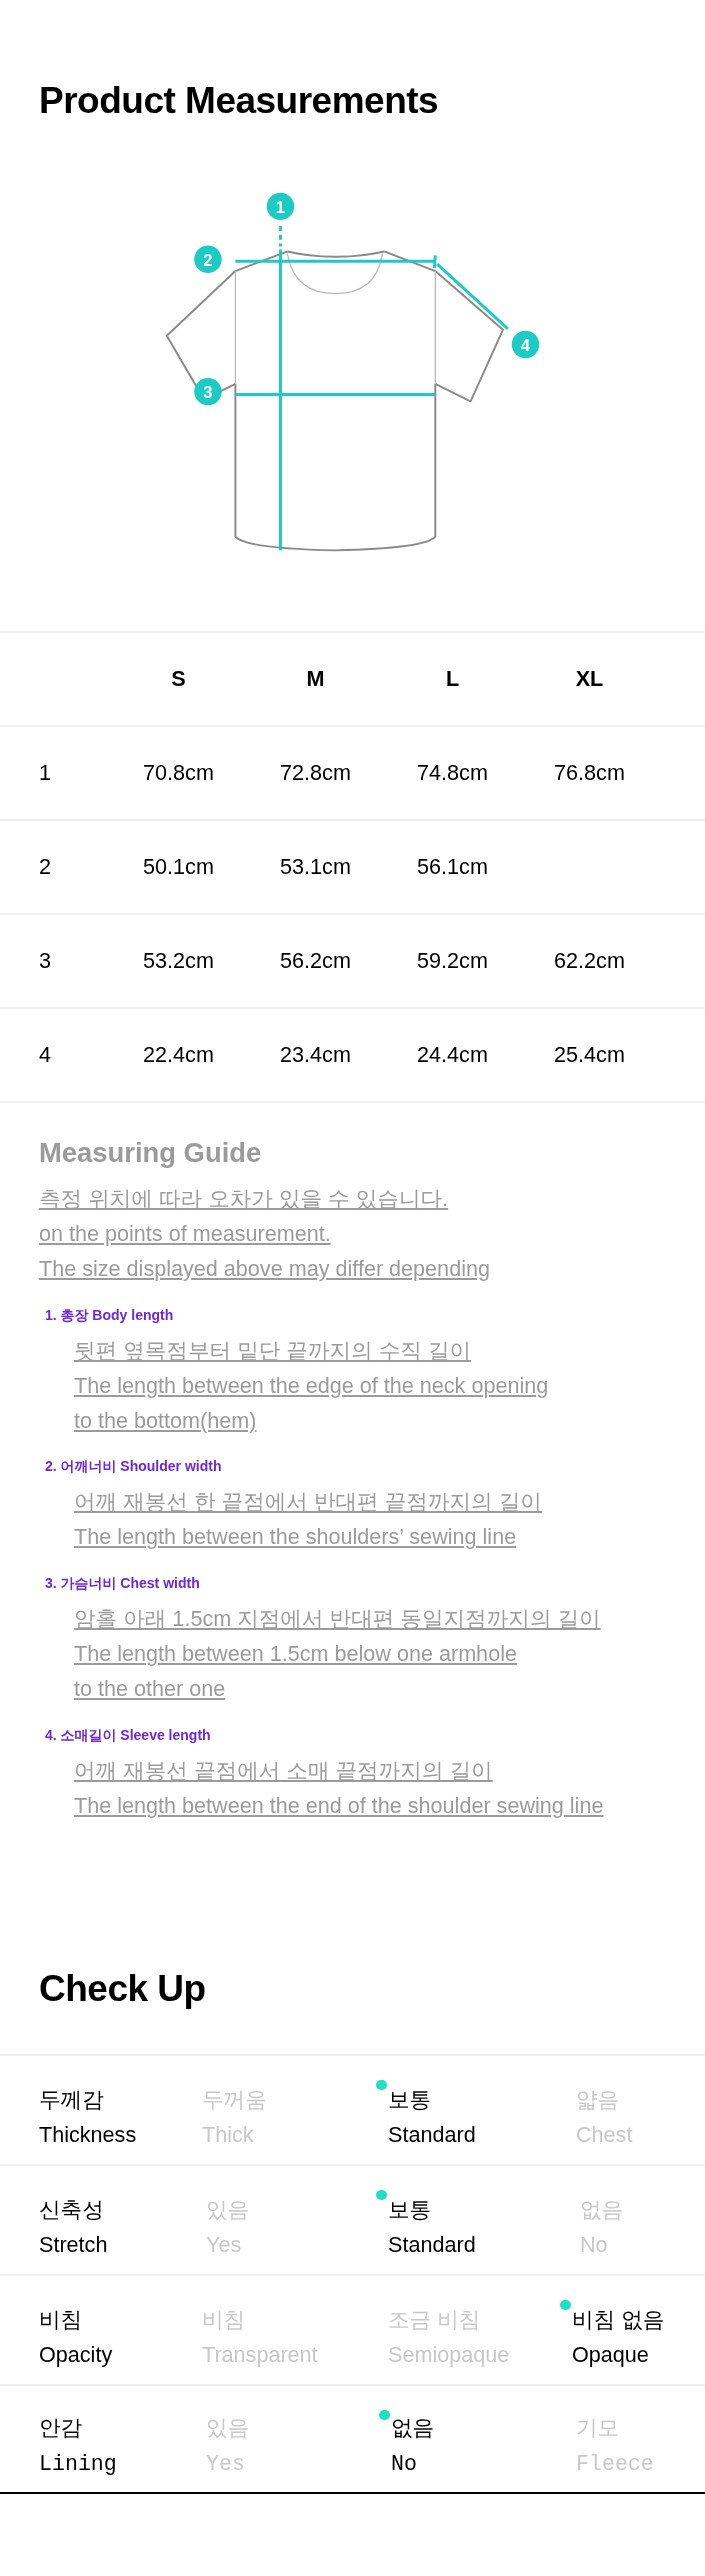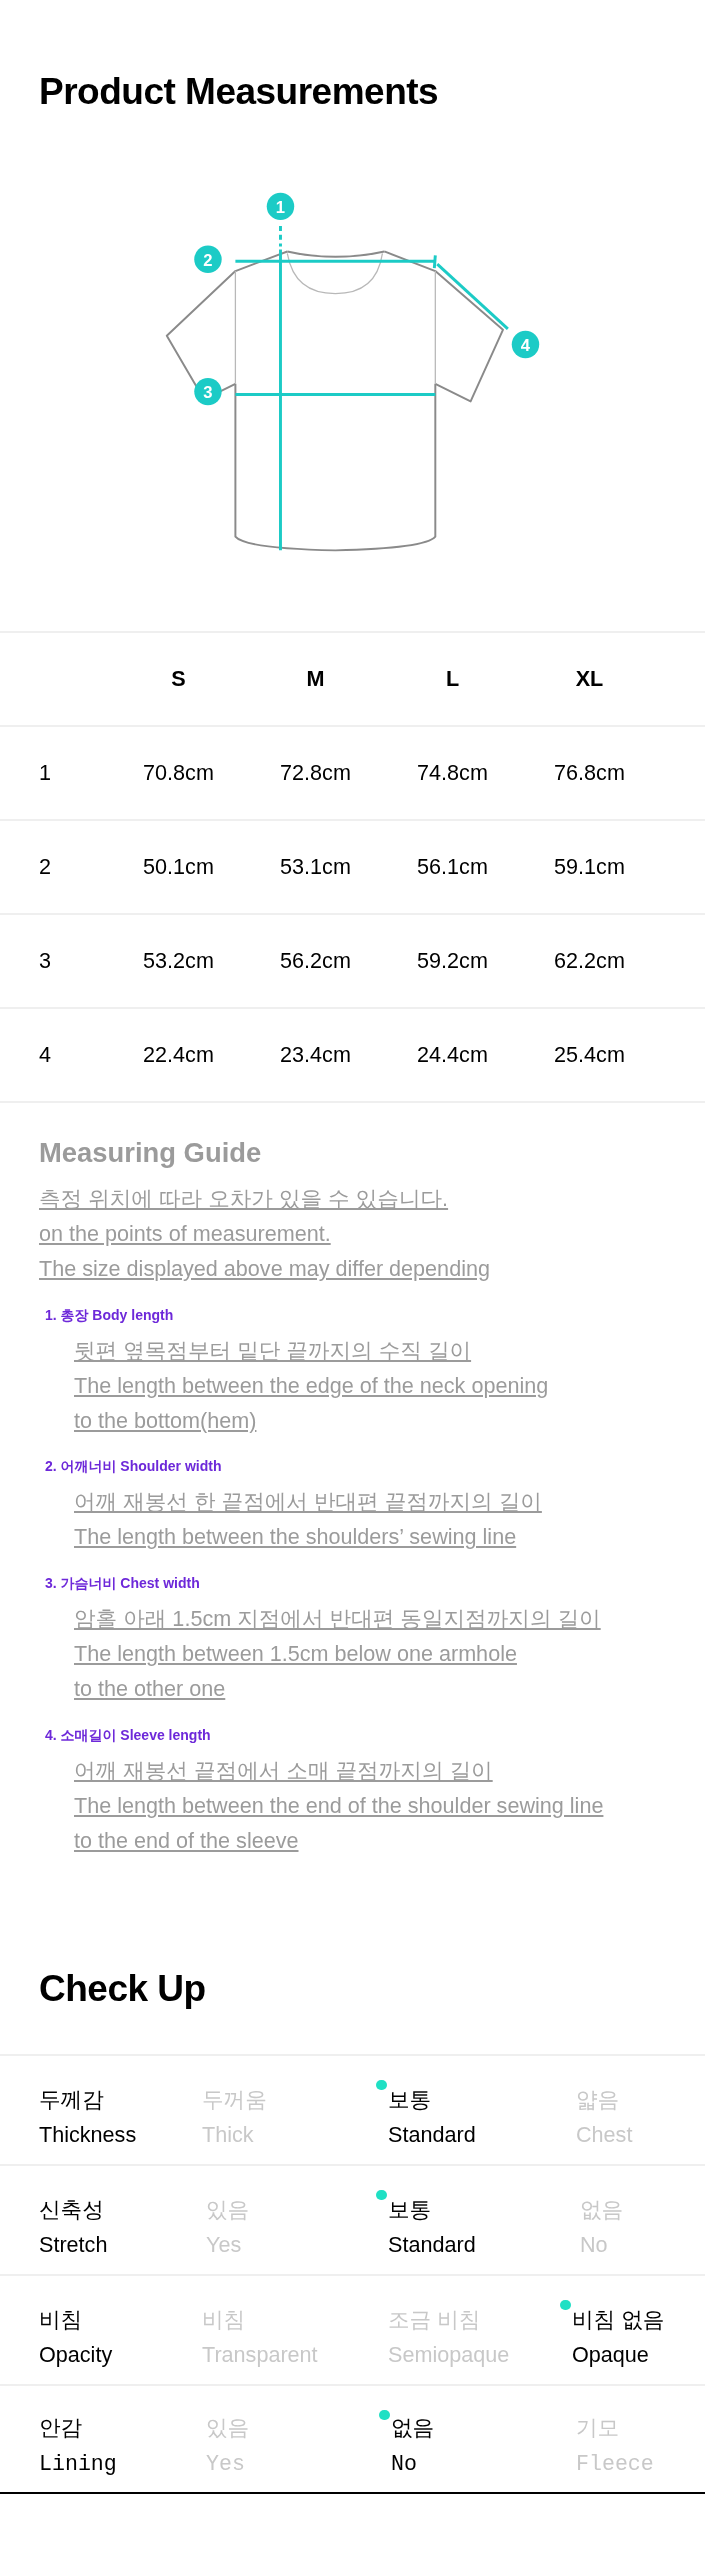--- a/index.html
+++ b/index.html
@@ -5,21 +5,21 @@
   * { margin: 0; padding: 0; box-sizing: border-box; }
   html, body { width: 706px; background: #ffffff; }
   body {
     font-family: "Liberation Sans", "DejaVu Sans", sans-serif;
     color: #000;
     position: relative;
     height: 2576px;
     overflow: hidden;
   }
   .page-title {
-    position: absolute; left: 39px; top: 71px;
+    position: absolute; left: 39px; top: 80px;
     font-size: 37px; font-weight: bold; letter-spacing: -0.5px;
     color: #000;
   }
   .diagram {
     position: absolute; left: 0; top: 176px; width: 706px; height: 392px;
   }
   .divider {
     position: absolute; left: 0; width: 706px; height: 2px; background: #efefef;
   }
   .size-table {
@@ -133,21 +133,20 @@
     <div class="tbl-cell c0">70.8cm</div>
     <div class="tbl-cell c1">72.8cm</div>
     <div class="tbl-cell c2">74.8cm</div>
     <div class="tbl-cell c3">76.8cm</div>
   </div>
   <div class="tbl-row">
     <div class="tbl-cell tbl-label">2</div>
     <div class="tbl-cell c0">50.1cm</div>
     <div class="tbl-cell c1">53.1cm</div>
     <div class="tbl-cell c2">56.1cm</div>
-    <div class="tbl-cell c3">59.1cm</div>
   </div>
   <div class="tbl-row">
     <div class="tbl-cell tbl-label">3</div>
     <div class="tbl-cell c0">53.2cm</div>
     <div class="tbl-cell c1">56.2cm</div>
     <div class="tbl-cell c2">59.2cm</div>
     <div class="tbl-cell c3">62.2cm</div>
   </div>
   <div class="tbl-row">
     <div class="tbl-cell tbl-label">4</div>
@@ -185,21 +184,20 @@
       <div class="guide-line">암홀 아래 1.5cm 지점에서 반대편 동일지점까지의 길이</div>
       <div class="guide-line">The length between 1.5cm below one armhole</div>
       <div class="guide-line">to the other one</div>
     </div>
   </div>
   <div class="guide-item">
     <div class="guide-item-head">4. 소매길이 Sleeve length</div>
     <div class="guide-item-body">
       <div class="guide-line">어깨 재봉선 끝점에서 소매 끝점까지의 길이</div>
       <div class="guide-line">The length between the end of the shoulder sewing line</div>
-      <div class="guide-line">to the end of the sleeve</div>
     </div>
   </div>
 </div>
 
 <h2 class="checkup-title">Check Up</h2>
 <div class="checkup">
 
   <div class="ck-row">
     <div class="ck-cell ck-label">
       <span class="ko">두께감</span>

